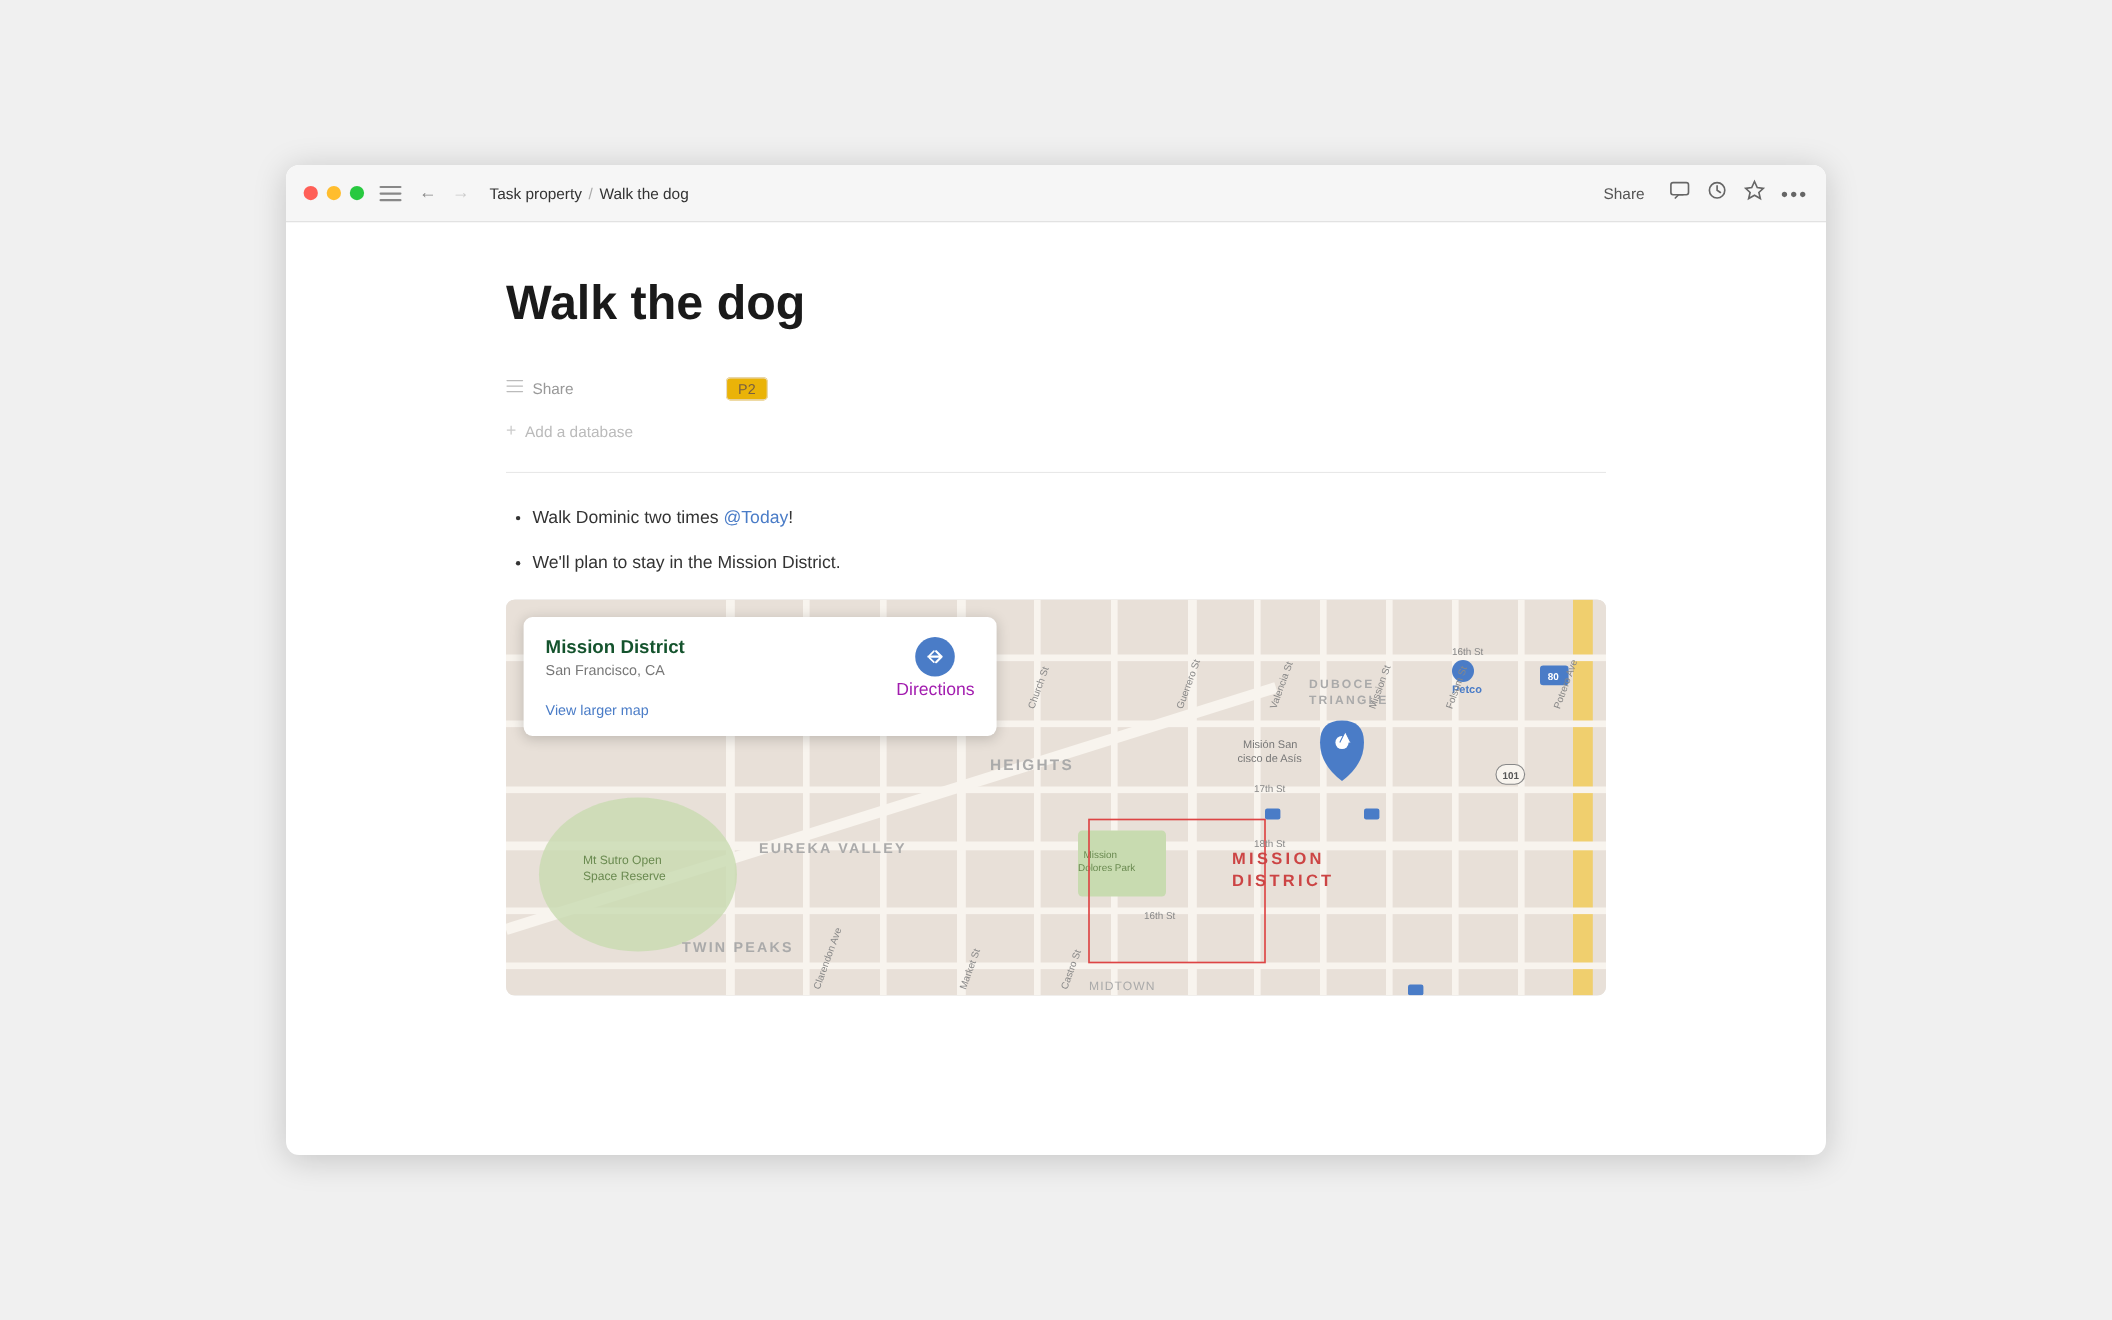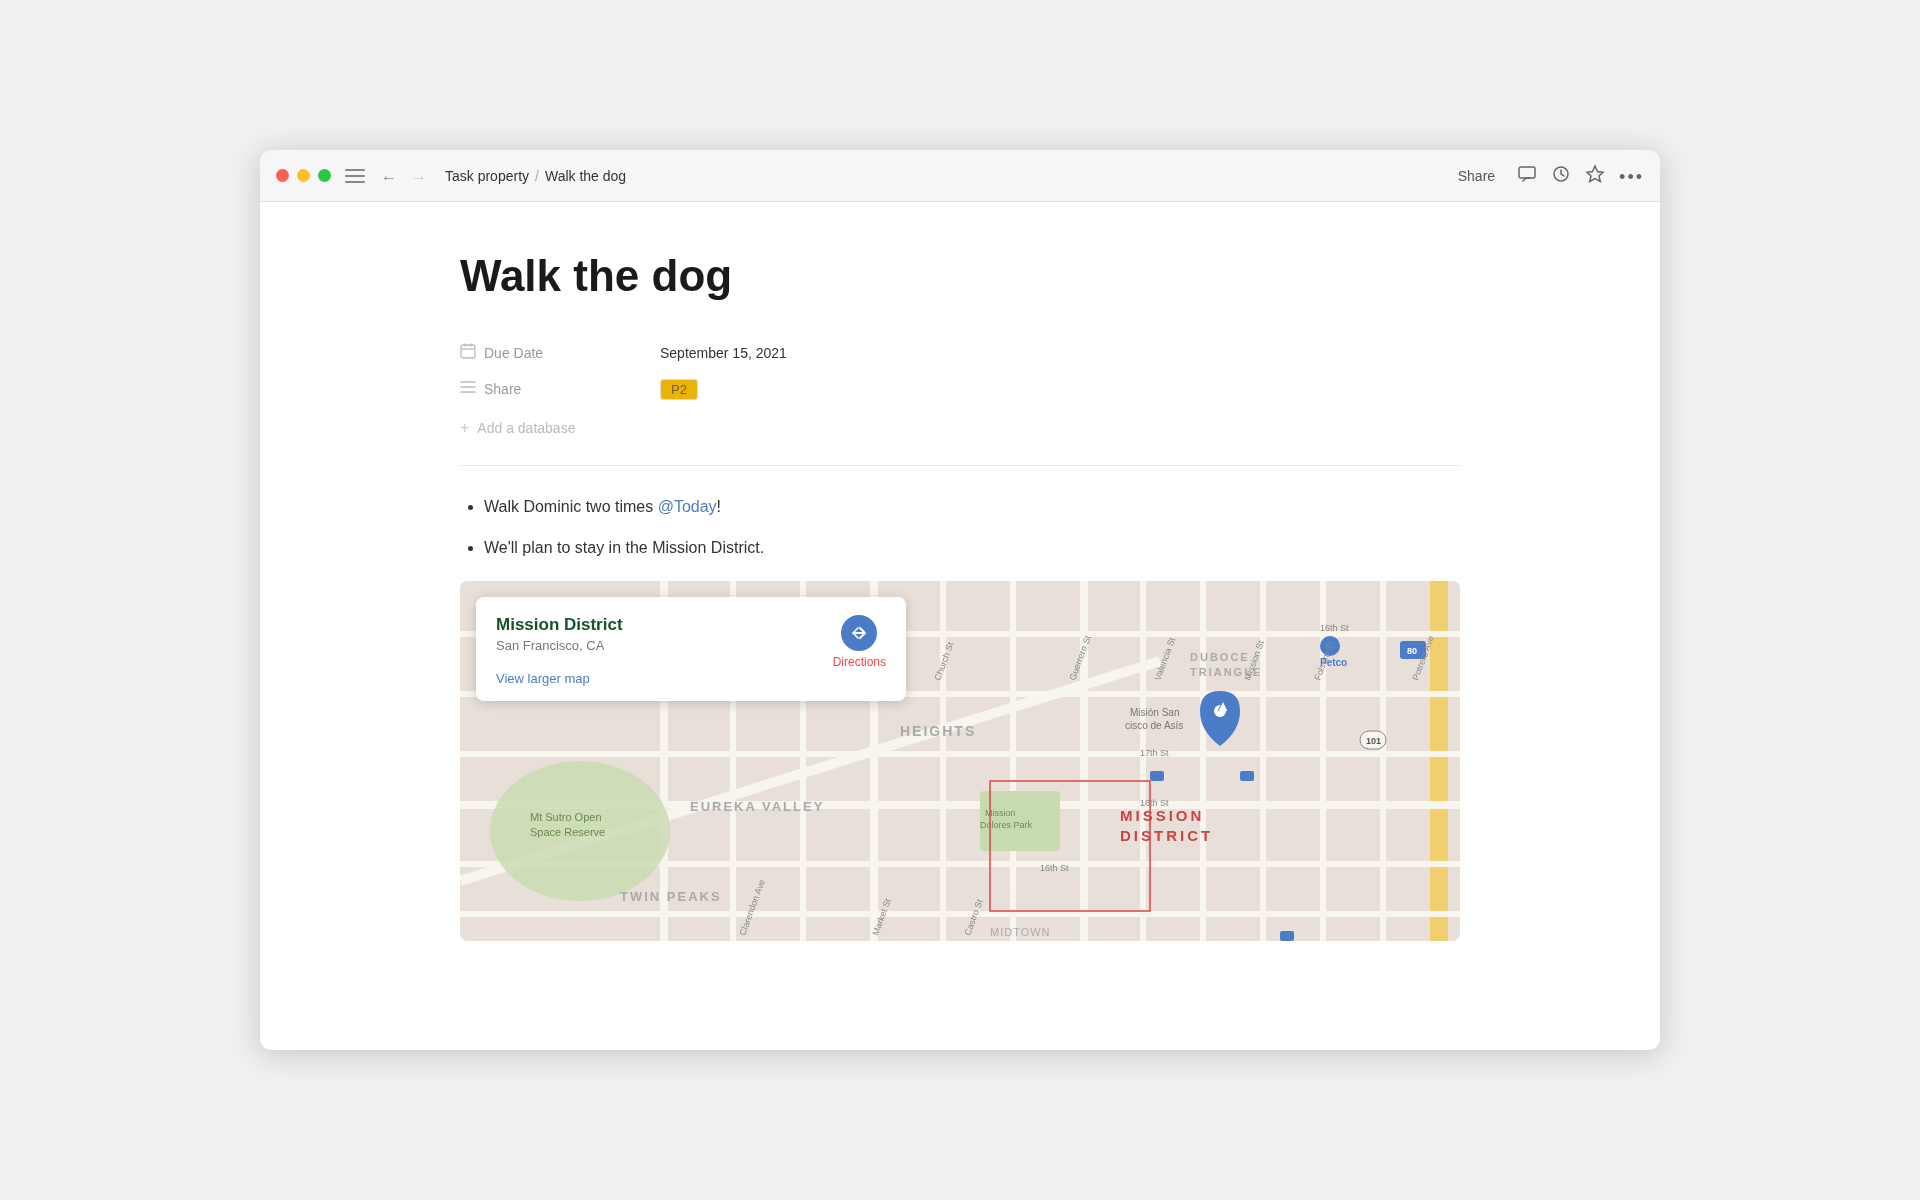--- a/index.html
+++ b/index.html
@@ -238,22 +238,22 @@
       height: 36px;
       background: #4a7cc7;
       border-radius: 50%;
       display: flex;
       align-items: center;
       justify-content: center;
       color: white;
       font-size: 16px;
     }
     .directions-label {
-      font-size: 12px;
-      color: #ef4444;
+      font-size: 16px;
+      color: #a21caf;
       font-weight: 500;
     }
     .view-larger-map {
       margin-top: 20px;
       font-size: 13px;
       color: #4a7cc7;
       cursor: pointer;
       text-decoration: none;
     }
   </style>
@@ -303,33 +303,20 @@
       </span>
       <span class="action-icon" style="font-size:18px;color:#666;letter-spacing:2px;">•••</span>
     </div>
   </div>
 
   <div class="content">
     <h1 class="page-title">Walk the dog</h1>
 
     <div class="properties">
 
-      <div class="property-row">
-        <div class="property-label">
-          <span class="property-icon">
-            <svg width="16" height="16" viewBox="0 0 16 16" fill="none">
-              <rect x="1" y="2" width="14" height="13" rx="2" stroke="#bbb" stroke-width="1.3"></rect>
-              <path d="M1 6 H15" stroke="#bbb" stroke-width="1.3"></path>
-              <path d="M5 1 V3 M11 1 V3" stroke="#bbb" stroke-width="1.3" stroke-linecap="round"></path>
-            </svg>
-          </span>
-          <span>Due Date</span>
-        </div>
-        <div class="property-value">September 15, 2021</div>
-      </div>
 
       <div class="property-row">
         <div class="property-label">
           <span class="property-icon">
             <svg width="16" height="16" viewBox="0 0 16 16" fill="none">
               <path d="M1 3 H15 M1 8 H15 M1 13 H15" stroke="#bbb" stroke-width="1.3" stroke-linecap="round"></path>
             </svg>
           </span>
           <span>Share</span>
         </div>

